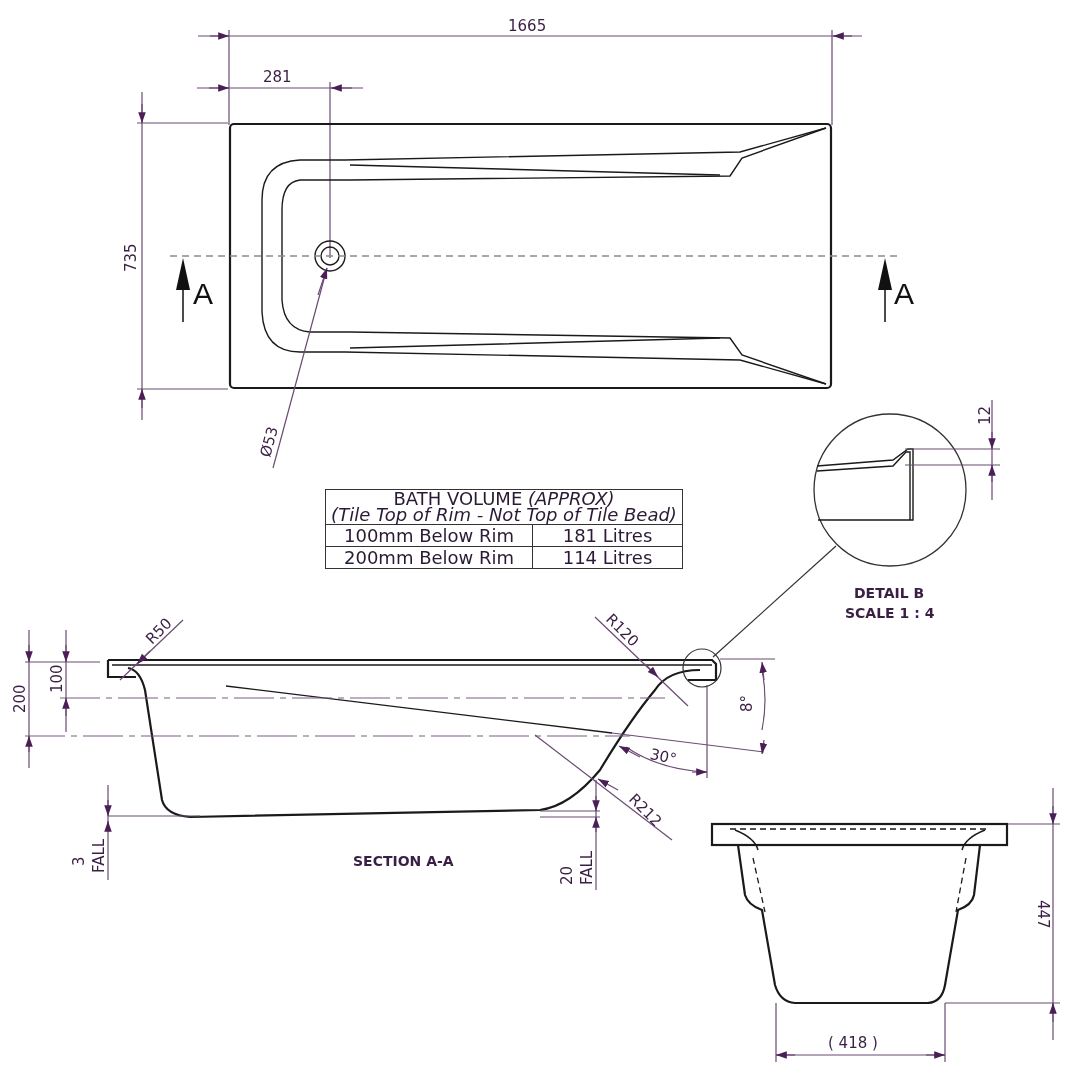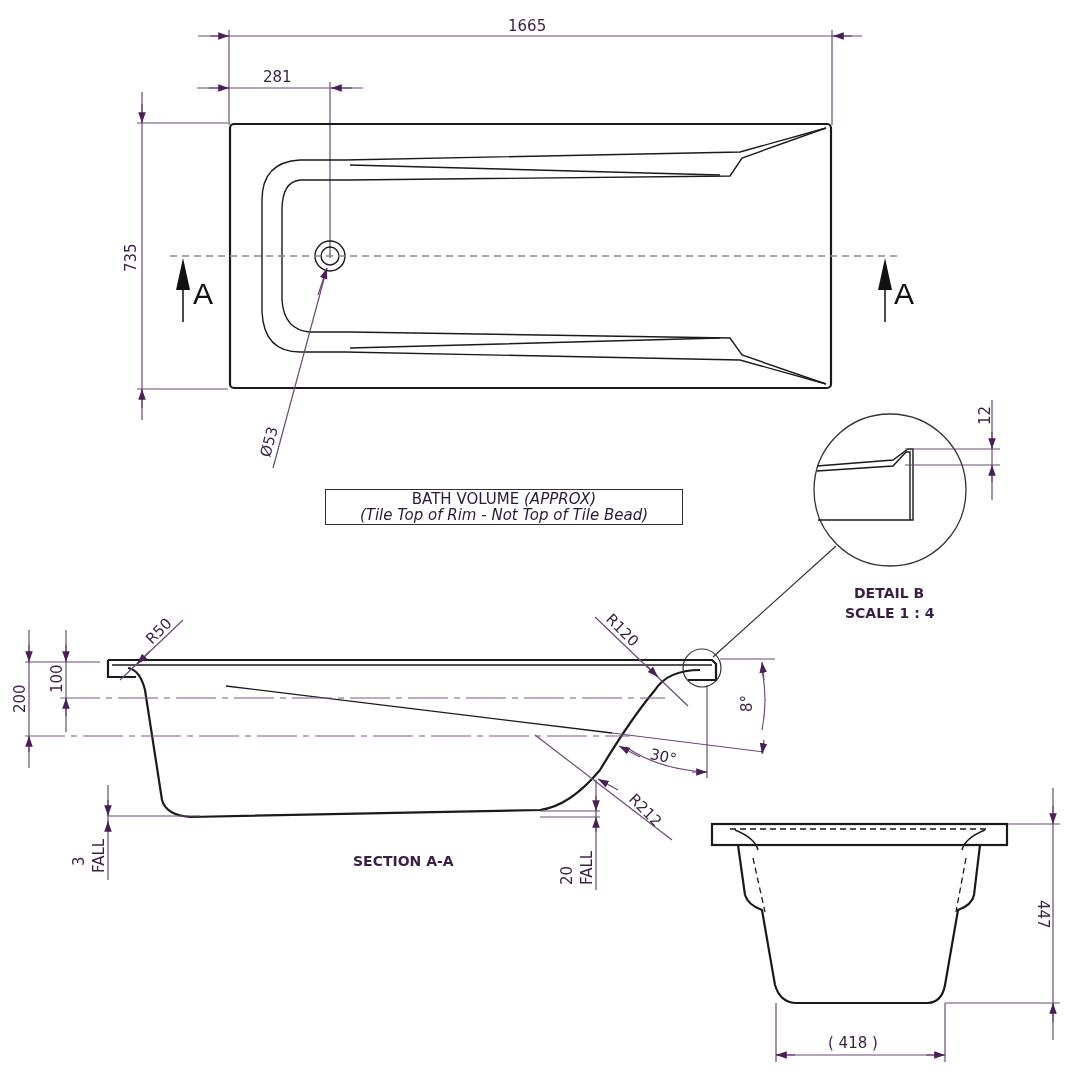--- a/index.html
+++ b/index.html
@@ -9,21 +9,21 @@
   .arrow { fill:#4a1f55; }
   .obj { stroke:#1a1a1a; stroke-width:2.2; fill:none; }
   .obj-thin { stroke:#1a1a1a; stroke-width:1.4; fill:none; }
   .center { stroke:#8a8a8a; stroke-width:1.6; stroke-dasharray:7 5; fill:none; }
   .chain { stroke:#7d5a86; stroke-width:1.2; stroke-dasharray:40 6 6 6; fill:none; }
   .hidden { stroke:#1a1a1a; stroke-width:1.3; stroke-dasharray:6 4; fill:none; }
   .t { font-family:"DejaVu Sans", sans-serif; fill:#3a1f45; font-size:15px; }
   .t-sec { font-family:"DejaVu Sans", sans-serif; fill:#3a1f45; font-size:14px; font-weight:bold; }
   .t-A { font-family:"Liberation Sans", sans-serif; fill:#111; font-size:30px; }
   .vtable { position:absolute; left:325px; top:489px; width:358px; border-collapse:collapse;
-            font-family:"DejaVu Sans", sans-serif; color:#2a1a35; font-size:15px; }
+            font-family:"DejaVu Sans", sans-serif; color:#2a1a35; font-size:18px; }
   .vtable td { border:1px solid #333; padding:0 4px; height:21px; text-align:center; }
   .vtable .hdr { line-height:16px; height:34px; }
   .vtable i { font-style:italic; }
 </style>
 </head>
 <body>
 
 <svg width="1080" height="1080" viewBox="0 0 1080 1080">
   <defs>
     <marker id="ar" viewBox="0 0 10 10" refX="10" refY="5" markerWidth="9" markerHeight="9" orient="auto-start-reverse">
@@ -185,14 +185,22 @@
 
 <table class="vtable">
   <tbody>
       <tr>
     <td colspan="2" class="hdr">
       <span>BATH VOLUME</span>
       <i>(APPROX)</i><br>
       <i>(Tile Top of Rim - Not Top of Tile Bead)</i>
     </td>
   </tr>
+  <tr>
+    <td style="width:58%">100mm Below Rim</td>
+    <td>181 Litres</td>
+  </tr>
+  <tr>
+    <td>200mm Below Rim</td>
+    <td>114 Litres</td>
+  </tr>
 </tbody>
   </table>
 
 </body></html>

